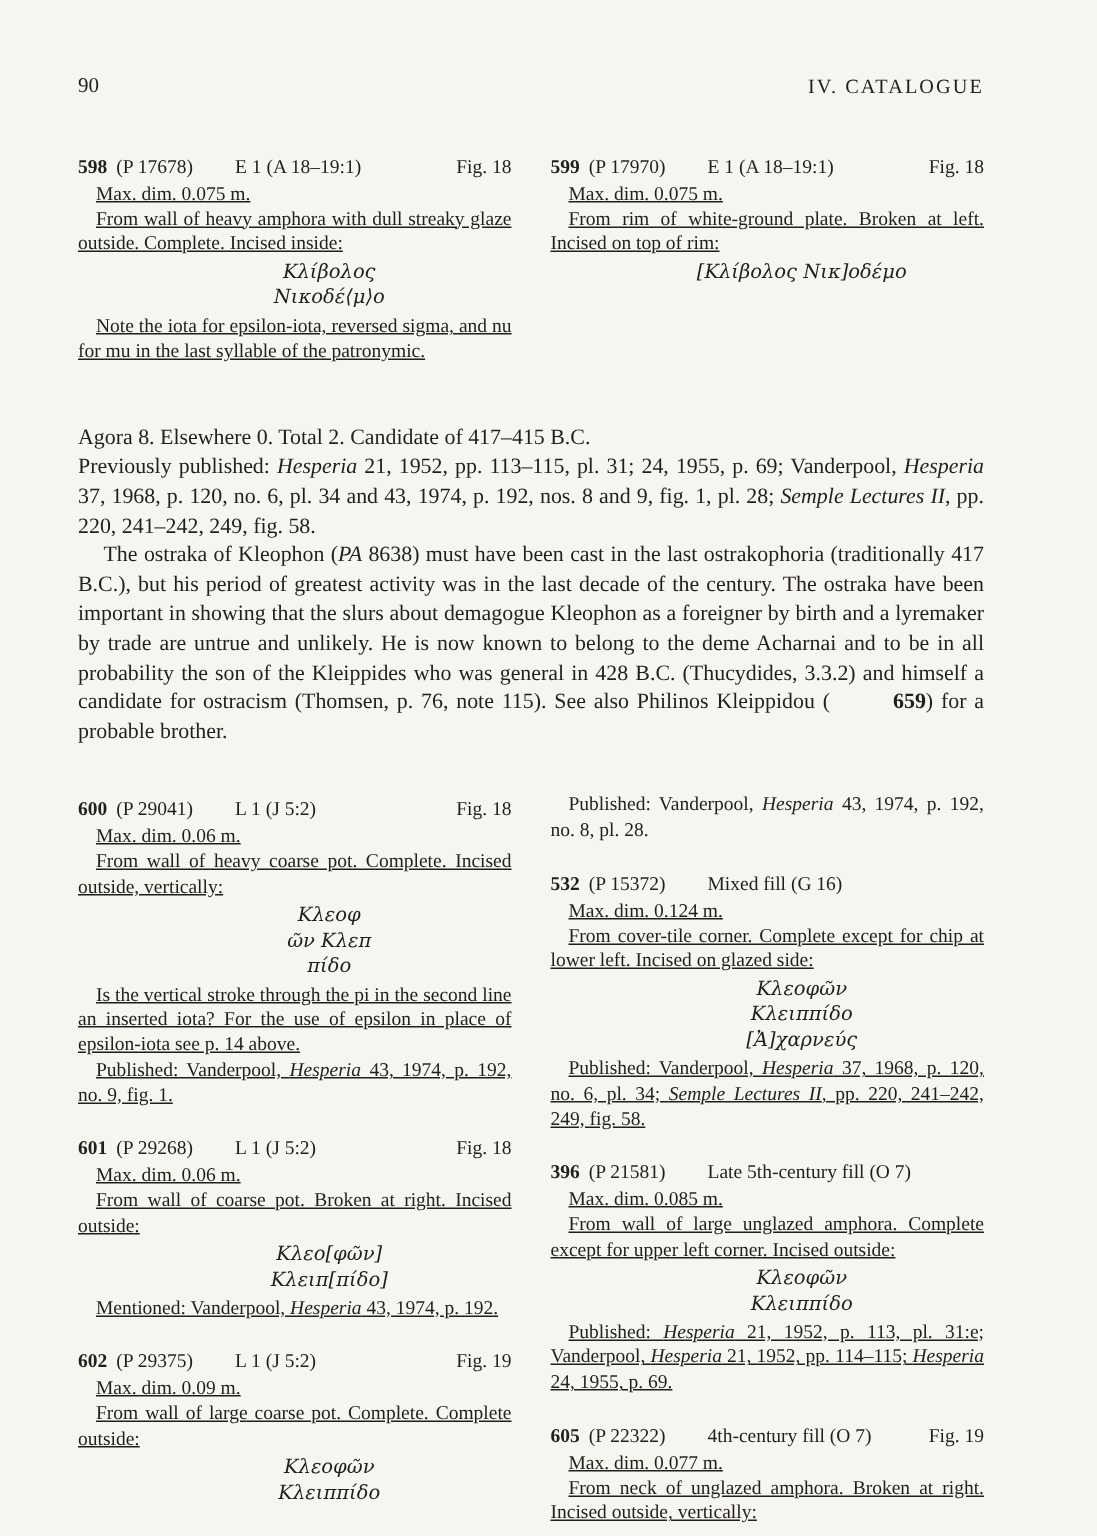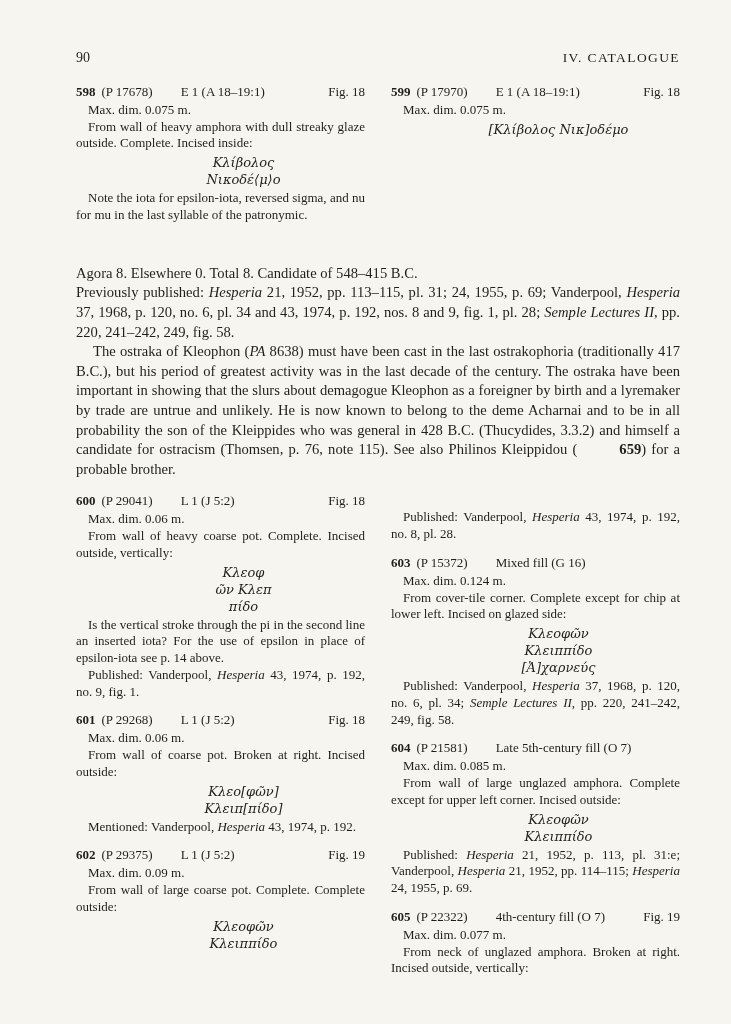--- a/index.html
+++ b/index.html
@@ -5,40 +5,40 @@
   * { margin:0; padding:0; box-sizing:border-box; }
   html { background:#e9e7e0; }
   body {
     width:731px; height:1024px;
     background:#f7f5ef;
     color:#211f1b;
     font-family:"Liberation Serif", serif;
     position:relative;
     overflow:hidden;
   }
-  .sheet { position:absolute; left:76px; top:50px; width:604px; }
+  .sheet { position:absolute; left:52px; top:50px; width:604px; }
 
   
   .pagehead { position:relative; height:18px; margin-bottom:16px; font-size:14px; }
   .page-num { position:absolute; left:0; top:0; }
   .running-title { position:absolute; left:0; right:0; text-align:right; letter-spacing:1.4px; font-size:13.5px; }
 
   
   .cols { display:flex; gap:26px; align-items:flex-start; }
   .col { width:289px; }
   .col > * + * { margin-top:12px; }
 
   
   .entry { font-size:13px; line-height:16.8px; text-align:justify; }
-  .entry-head { display:flex; align-items:center; margin-bottom:1px; }
+  .entry-head { display:flex; align-items:center; margin-bottom:1px;margin-top:19px; }
   .entry-id { font-weight:bold; }
   .entry-inv { margin-left:6px; }
   .entry-ctx { margin-left:28px; }
   .entry-fig { margin-left:auto; }
-  .entry p { text-indent:12px; }
+  .entry p { text-indent:12px;text-decoration:underline; }
   .greek {
     margin:2px 0 2px 46px;
     font-family:"DejaVu Serif", "Liberation Serif", serif;
     font-style:italic;
     font-size:13px; line-height:17px;
     text-align:center;
   }
   p.pub-cont { font-size:13px; line-height:16.8px; text-align:justify; text-indent:12px;margin-top:16px; }
 
   
@@ -82,30 +82,31 @@
     </div>
     <div class="col">
       <article class="entry">
         <div class="entry-head">
           <span class="entry-id">599</span>
           <span class="entry-inv">(P 17970)</span>
           <span class="entry-ctx">E 1 (A 18–19:1)</span>
           <span class="entry-fig">Fig. 18</span>
         </div>
         <p>Max. dim. 0.075 m.</p>
+        <p>From rim of white-ground plate. Broken at left. Incised on top of rim:</p>
         <div class="greek">
           <div>[Κλίβολος Νικ]οδέμο</div>
         </div>
       </article>
     </div>
   </section>
 
   <section class="kleophon">
     <div class="intro">
-      <p>Agora 8. Elsewhere 0. Total 8. Candidate of 548–415 B.C.</p>
+      <p>Agora 8. Elsewhere 0. Total 2. Candidate of 417–415 B.C.</p>
       <p><span>Previously published: </span><i>Hesperia</i><span> 21, 1952, pp. 113–115, pl. 31; 24, 1955, p. 69; Vanderpool, </span><i>Hesperia</i><span> 37, 1968, p. 120, no. 6, pl. 34 and 43, 1974, p. 192, nos. 8 and 9, fig. 1, pl. 28; </span><i>Semple Lectures II</i><span>, pp. 220, 241–242, 249, fig. 58.</span></p>
       <p class="indent"><span>The ostraka of Kleophon (</span><i>PA</i><span> 8638) must have been cast in the last ostrakophoria (traditionally 417 B.C.), but his period of greatest activity was in the last decade of the century. The ostraka have been important in showing that the slurs about demagogue Kleophon as a foreigner by birth and a lyremaker by trade are untrue and unlikely. He is now known to belong to the deme Acharnai and to be in all probability the son of the Kleippides who was general in 428 B.C. (Thucydides, 3.3.2) and himself a candidate for ostracism (Thomsen, p. 76, note 115). See also Philinos Kleippidou (</span><b>659</b><span>) for a probable brother.</span></p>
     </div>
   </section>
 
   <section class="cols lower-cols">
     <div class="col">
 
       <article class="entry">
         <div class="entry-head">
@@ -156,37 +157,37 @@
         </div>
       </article>
 
     </div>
     <div class="col">
 
       <p class="pub-cont"><span>Published: Vanderpool, </span><i>Hesperia</i><span> 43, 1974, p. 192, no. 8, pl. 28.</span></p>
 
       <article class="entry">
         <div class="entry-head">
-          <span class="entry-id">603</span>
+          <span class="entry-id">532</span>
           <span class="entry-inv">(P 15372)</span>
           <span class="entry-ctx">Mixed fill (G 16)</span>
         </div>
         <p>Max. dim. 0.124 m.</p>
         <p>From cover-tile corner. Complete except for chip at lower left. Incised on glazed side:</p>
         <div class="greek">
           <div>Κλεοφῶν</div>
           <div>Κλειππίδο</div>
           <div>[Ἀ]χαρνεύς</div>
         </div>
         <p><span>Published: Vanderpool, </span><i>Hesperia</i><span> 37, 1968, p. 120, no. 6, pl. 34; </span><i>Semple Lectures II</i><span>, pp. 220, 241–242, 249, fig. 58.</span></p>
       </article>
 
       <article class="entry">
         <div class="entry-head">
-          <span class="entry-id">604</span>
+          <span class="entry-id">396</span>
           <span class="entry-inv">(P 21581)</span>
           <span class="entry-ctx">Late 5th-century fill (O 7)</span>
         </div>
         <p>Max. dim. 0.085 m.</p>
         <p>From wall of large unglazed amphora. Complete except for upper left corner. Incised outside:</p>
         <div class="greek">
           <div>Κλεοφῶν</div>
           <div>Κλειππίδο</div>
         </div>
         <p><span>Published: </span><i>Hesperia</i><span> 21, 1952, p. 113, pl. 31:e; Vanderpool, </span><i>Hesperia</i><span> 21, 1952, pp. 114–115; </span><i>Hesperia</i><span> 24, 1955, p. 69.</span></p>

